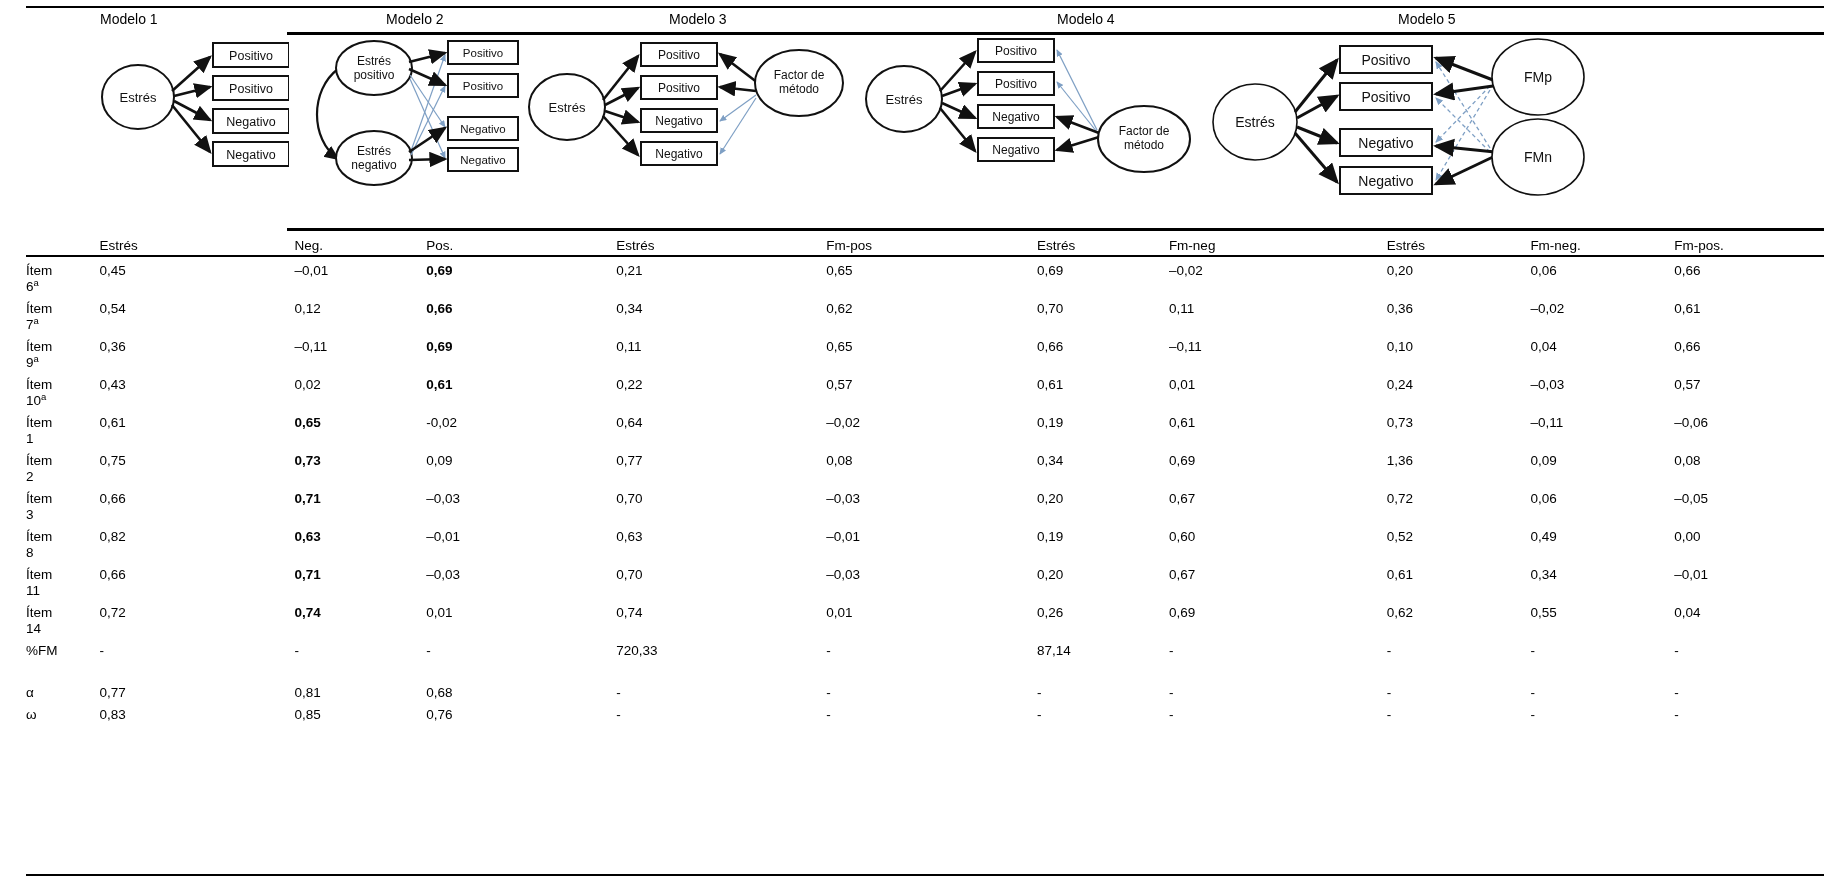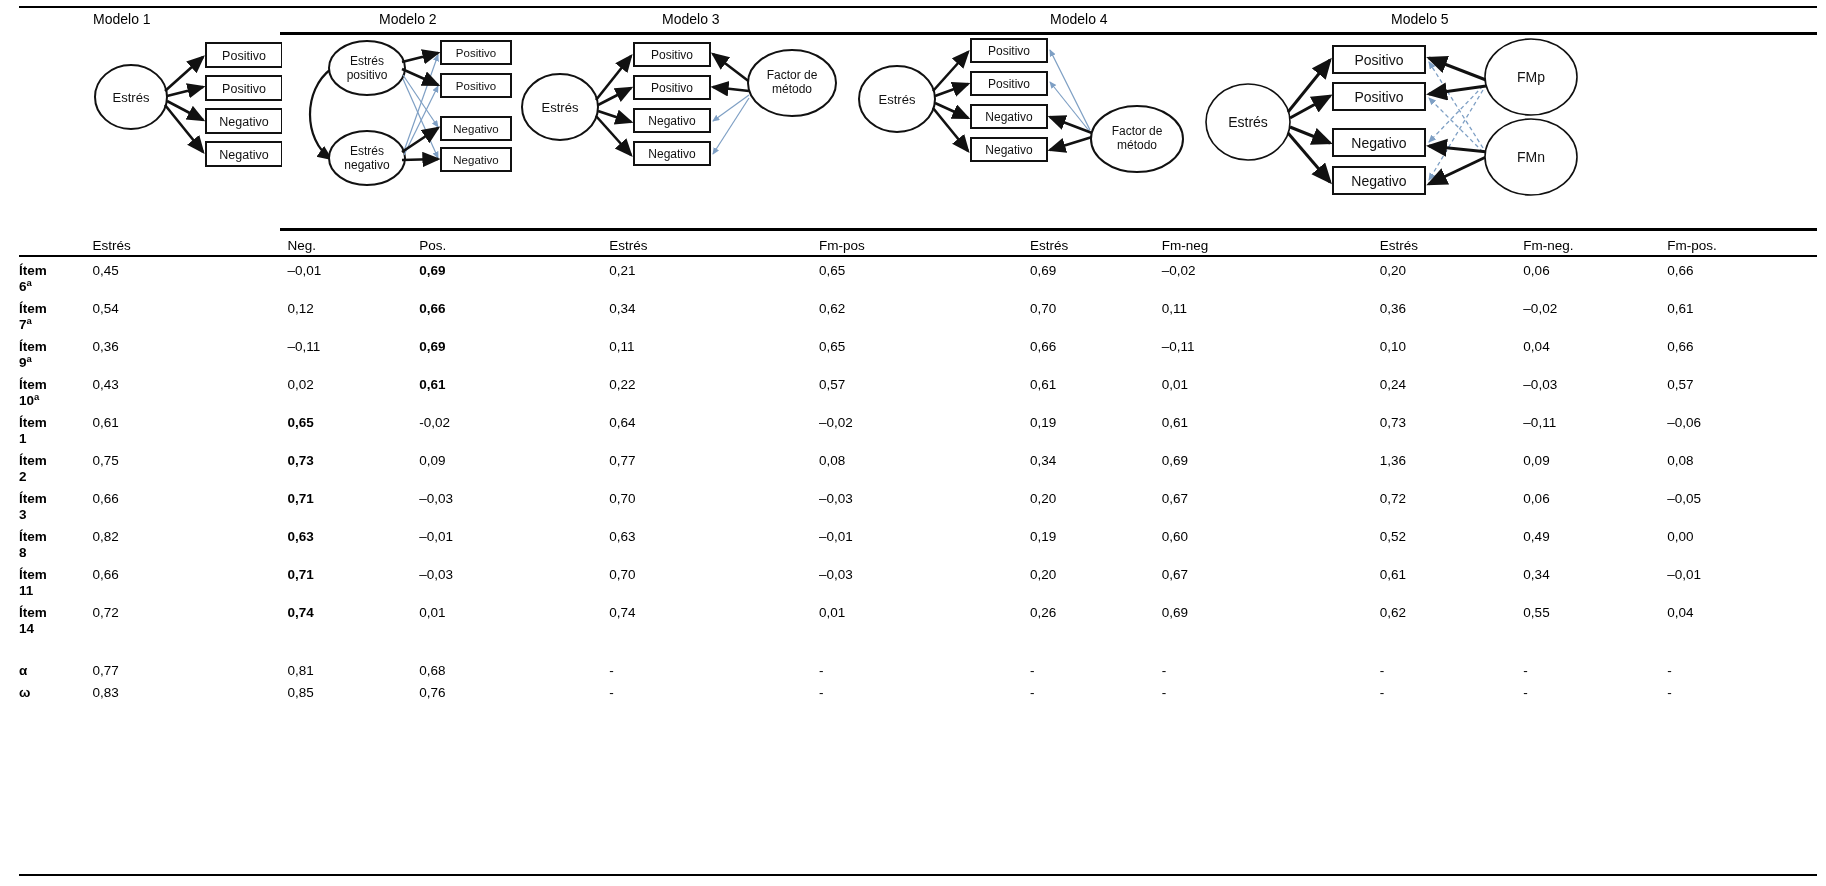--- a/index.html
+++ b/index.html
@@ -13,21 +13,21 @@
     height: 886px;
     font-family: "Liberation Sans", sans-serif;
     color: #000000;
     overflow: hidden;
     position: relative;
   }
 
   
   .sheet {
     position: absolute;
-    left: 5px; top: 0;
+    left: 12px; top: 0;
     width: 1536px;
     height: 886px;
   }
   .rule {
     position: absolute;
     background: #000;
   }
   .rule-top      { left: 14px;  top: 6px;   width: 1798px; height: 2px; }
   .rule-mod2     { left: 275px; top: 32px;  width: 1537px; height: 3px; }
   .rule-headtop  { left: 275px; top: 228px; width: 1537px; height: 3px; }
@@ -69,21 +69,21 @@
     height: 22px;
     white-space: nowrap;
   }
   table.datatable td {
     text-align: left;
     vertical-align: top;
     padding: 3px 0 3px 0;
     white-space: nowrap;
   }
   td.bold, th.bold { font-weight: bold; }
-  .rowlabel { width: 74px; font-weight: bold; }
+  .rowlabel { width: 74px; }
   .rowlabel .ln2 { display: block; }
   sup { font-size: 9.5px; vertical-align: super; line-height: 0; }
   .spacer-row td { height: 14px; padding: 0; }
 
   
   col.c-label { width: 74px; }
   col.c0 { width: 197px; }
   col.c1 { width: 133px; }
   col.c2 { width: 192px; }
   col.c3 { width: 212px; }
@@ -478,20 +478,33 @@
           <td class="bold">0,74</td>
           <td>0,01</td>
           <td>0,74</td>
           <td>0,01</td>
           <td>0,26</td>
           <td>0,69</td>
           <td>0,62</td>
           <td>0,55</td>
           <td>0,04</td>
         </tr>
+        <tr>
+          <td class="rowlabel">%FM</td>
+          <td>-</td>
+          <td>-</td>
+          <td>-</td>
+          <td>720,33</td>
+          <td>-</td>
+          <td>87,14</td>
+          <td>-</td>
+          <td>-</td>
+          <td>-</td>
+          <td>-</td>
+        </tr>
         <tr class="spacer-row">
           <td colspan="11"></td>
         </tr>
         <tr>
           <td class="rowlabel">α</td>
           <td>0,77</td>
           <td>0,81</td>
           <td>0,68</td>
           <td>-</td>
           <td>-</td>

